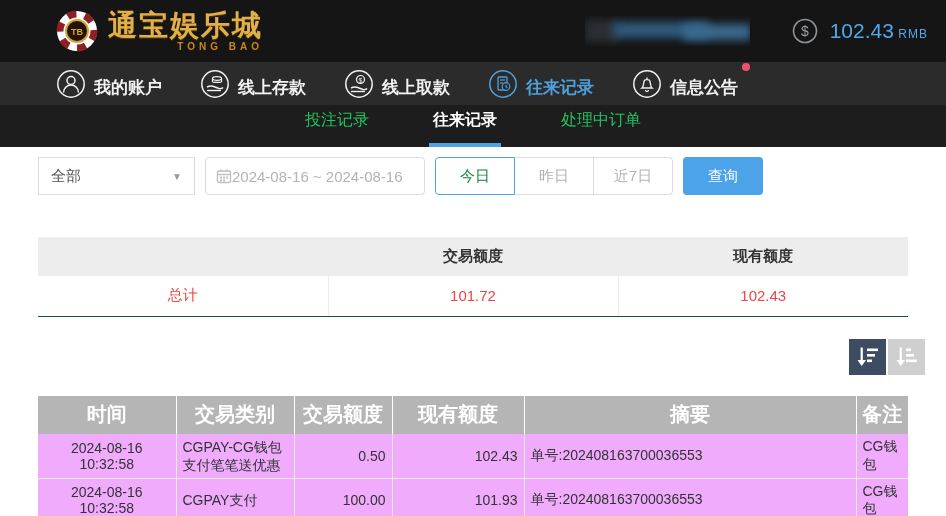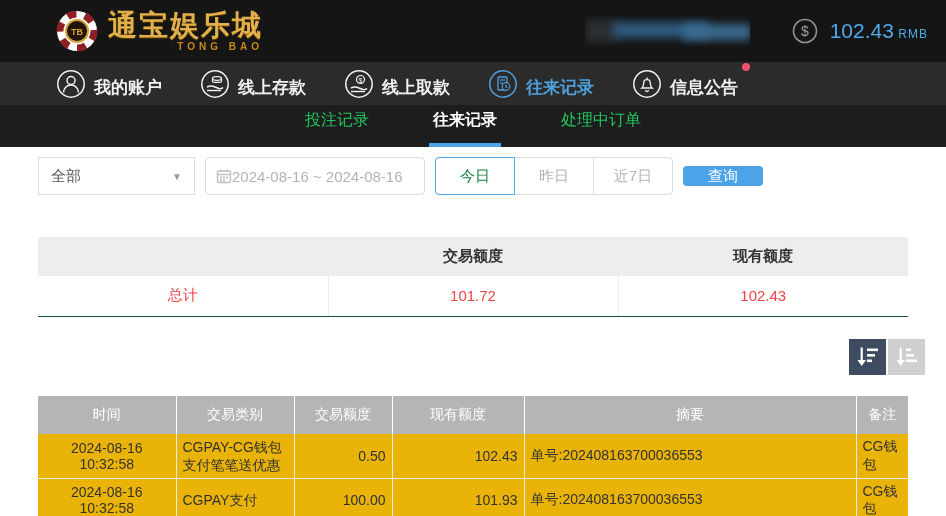--- a/index.html
+++ b/index.html
@@ -36,39 +36,39 @@
   
   .filters { display:flex; align-items:center; margin:10px 38px 0; height:38px; }
   .type-select { width:157px; height:38px; border:1px solid #dcdcdc; border-radius:0; display:flex; align-items:center; justify-content:space-between; padding:0 12px; color:#555; font-size:15px; cursor:pointer; }
   .caret { color:#9a9a9a; font-size:10px; }
   .date-input { width:220px; height:38px; border:1px solid #dcdcdc; border-radius:4px; display:flex; align-items:center; padding:0 10px; margin-left:10px; color:#b3b3b3; font-size:15px; cursor:pointer; }
   .btn-group { display:flex; margin-left:10px; }
   .btn-group .qbtn { width:80px; height:38px; background:#fff; border:1px solid #dcdcdc; color:#b3b3b3; font-size:15px; display:flex; align-items:center; justify-content:center; cursor:pointer; margin-left:-1px; }
   .btn-group .qbtn:first-child { border-radius:4px 0 0 4px; margin-left:0; }
   .btn-group .qbtn:last-child { border-radius:0 4px 4px 0; }
   .btn-group .qbtn.active { border:1px solid #4da3e8; color:#15803d; z-index:1; }
-  .search-btn { width:80px; height:20px; background:#4da3e8; color:#fff; font-size:15px; border:none; border-radius:4px; margin-left:10px; display:flex; align-items:center; justify-content:center; cursor:pointer; }
+  .search-btn { width:80px; height:38px; background:#4da3e8; color:#fff; font-size:15px; border:none; border-radius:4px; margin-left:10px; display:flex; align-items:center; justify-content:center; cursor:pointer; }
 
   
   .summary-table { width:870px; margin:42px 38px 0; border-collapse:collapse; table-layout:fixed; }
   .summary-table th { background:#ededed; height:39px; font-size:15px; color:#333; font-weight:bold; }
   .summary-table td { background:#fff; height:40px; font-size:15px; color:#ef4444; text-align:center; border-bottom:1px solid #14532d; border-left:1px solid #ececec; }
   .summary-table td:first-child { border-left:none; }
 
   
   .sort-row { display:flex; justify-content:flex-end; margin:22px 21px 0 0; gap:2px; }
   .sort-btn { width:37px; height:36px; display:flex; align-items:center; justify-content:center; cursor:pointer; }
   .sort-btn.desc { background:#3d4c60; }
   .sort-btn.asc { background:#cfcfcf; }
 
   
   .records-table { width:870px; margin:21px 38px 0; border-collapse:collapse; table-layout:fixed; }
-  .records-table th { background:#b5b5b5; height:38px; color:#fff; font-size:14px; font-weight:normal; border-left:1px solid #fff; }
+  .records-table th { background:#b5b5b5; height:38px; color:#fff; font-size:20px; font-weight:bold; border-left:1px solid #fff; }
   .records-table th:first-child { border-left:none; }
-  .records-table td { background:#eab308; font-size:14px; color:#333; border-bottom:1px solid #ebebeb; border-left:1px solid #ebebeb; padding:4px 6px; height:38px; }
+  .records-table td { background:#f0abfc; font-size:14px; color:#333; border-bottom:1px solid #ebebeb; border-left:1px solid #ebebeb; padding:4px 6px; height:38px; }
   .records-table td:first-child { border-left:none; }
   .col-time { width:138px; } .col-type { width:118px; } .col-amt { width:98px; }
   .col-bal { width:132px; } .col-sum { width:332px; } .col-rem { width:52px; }
   .cell-time { text-align:center; }
   .cell-type { text-align:left; font-size:13.5px; line-height:1.3; }
   .cell-amt, .cell-bal { text-align:right; padding-right:14px; }
   .cell-sum { text-align:left; padding-left:12px; }
   .cell-rem { text-align:left; font-size:13px; line-height:1.25; padding:2px 2px 2px 4px; }
 </style>
 </head>

